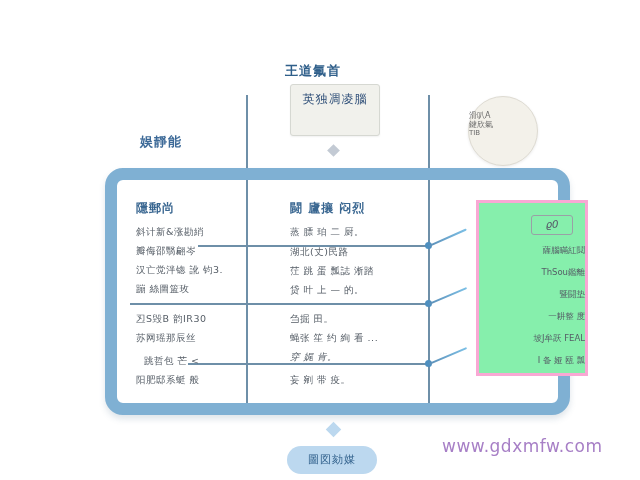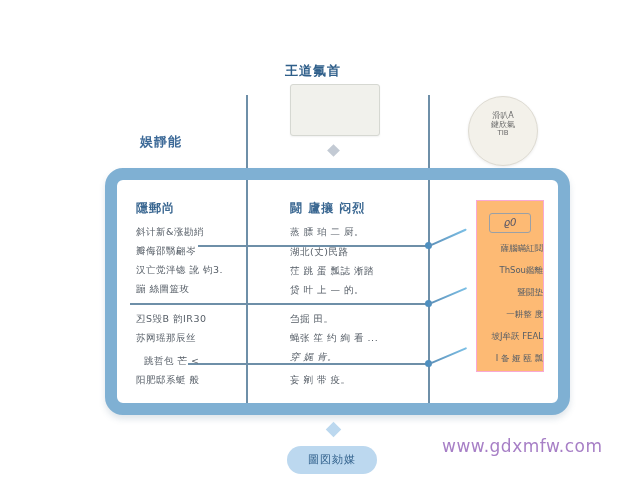--- a/index.html
+++ b/index.html
@@ -24,41 +24,41 @@
   .top-box .l2 { margin-top: 6px; font-size: 12px; color: #2f4f78; letter-spacing: 1px; }
 
   .diamond { width: 9px; height: 9px; background: #c3cad4; transform: rotate(45deg); }
 
   .left-label { left: 140px; top: 133px; font-size: 13px; color: #3d6a98; font-weight: bold; letter-spacing: 1px; }
 
   .circle {
     left: 468px; top: 96px; width: 68px; height: 68px; border-radius: 50%;
     background: #f3f1ea; border: 1px solid #dedbd2;
     box-shadow: 0 1px 3px rgba(0,0,0,0.08);
-    text-align: center; font-size: 8px; color: #6a6a6a;
+    font-size: 8px; color: #6a6a6a;
   }
   .circle .c1 { margin-top: 14px; line-height: 9px; }
   .circle .c2 { font-size: 7px; }
 
   .frame {
     left: 105px; top: 168px; width: 441px; height: 223px;
     border: 12px solid #7fb0d3; border-radius: 18px;
     background: #ffffff;
     box-shadow: 0 4px 6px rgba(80,110,140,0.18);
   }
 
   .col-head { font-size: 12px; font-weight: bold; color: #3a6791; letter-spacing: 1px; }
   .cell { font-size: 9.5px; color: #555d66; letter-spacing: 0.5px; white-space: nowrap; }
 
   .node { width: 7px; height: 7px; border-radius: 50%; background: #4e8fbf; }
   .diag { position: absolute; height: 2px; background: linear-gradient(90deg, #5c8fb8, #7cc0e6); transform-origin: 0 50%; border-radius: 1px; }
 
   .legend {
     left: 476px; top: 200px; width: 66px; height: 170px;
-    background: #fdba74; border: 1px solid #f9a8d4;
+    background: #86efac; border: 3px solid #f9a8d4; padding-left: 40px;
   }
   .legend .badge {
     margin: 12px auto 0 auto; width: 40px; height: 18px;
     border: 1px solid #9aa0a6; border-radius: 3px;
     font-size: 10px; color: #556; text-align: center; line-height: 18px; font-style: italic;
   }
   .legend .item { font-size: 8.5px; color: #555d66; text-align: right; margin-top: 10px; white-space: nowrap; }
 
   .pill {
     left: 287px; top: 446px; width: 90px; height: 28px; border-radius: 14px;
@@ -71,20 +71,21 @@
   }
 </style>
 </head>
 <body>
 
 <div class="vline" style="left:246px; top:95px; height:73px;"></div>
 <div class="vline" style="left:428px; top:95px; height:73px;"></div>
 
 <div class="abs top-title">王道氟首</div>
 <div class="abs top-box">
+  <div class="l2">英独凋凌腦</div>
 </div>
 <div class="abs diamond" style="left:329px; top:146px;"></div>
 
 <div class="abs left-label">娱靜能</div>
 
 <div class="abs circle">
   <div class="c1">滑叭A</div>
   <div style="line-height:9px;">鍵欣氣</div>
   <div class="c2">TIB</div>
 </div>

